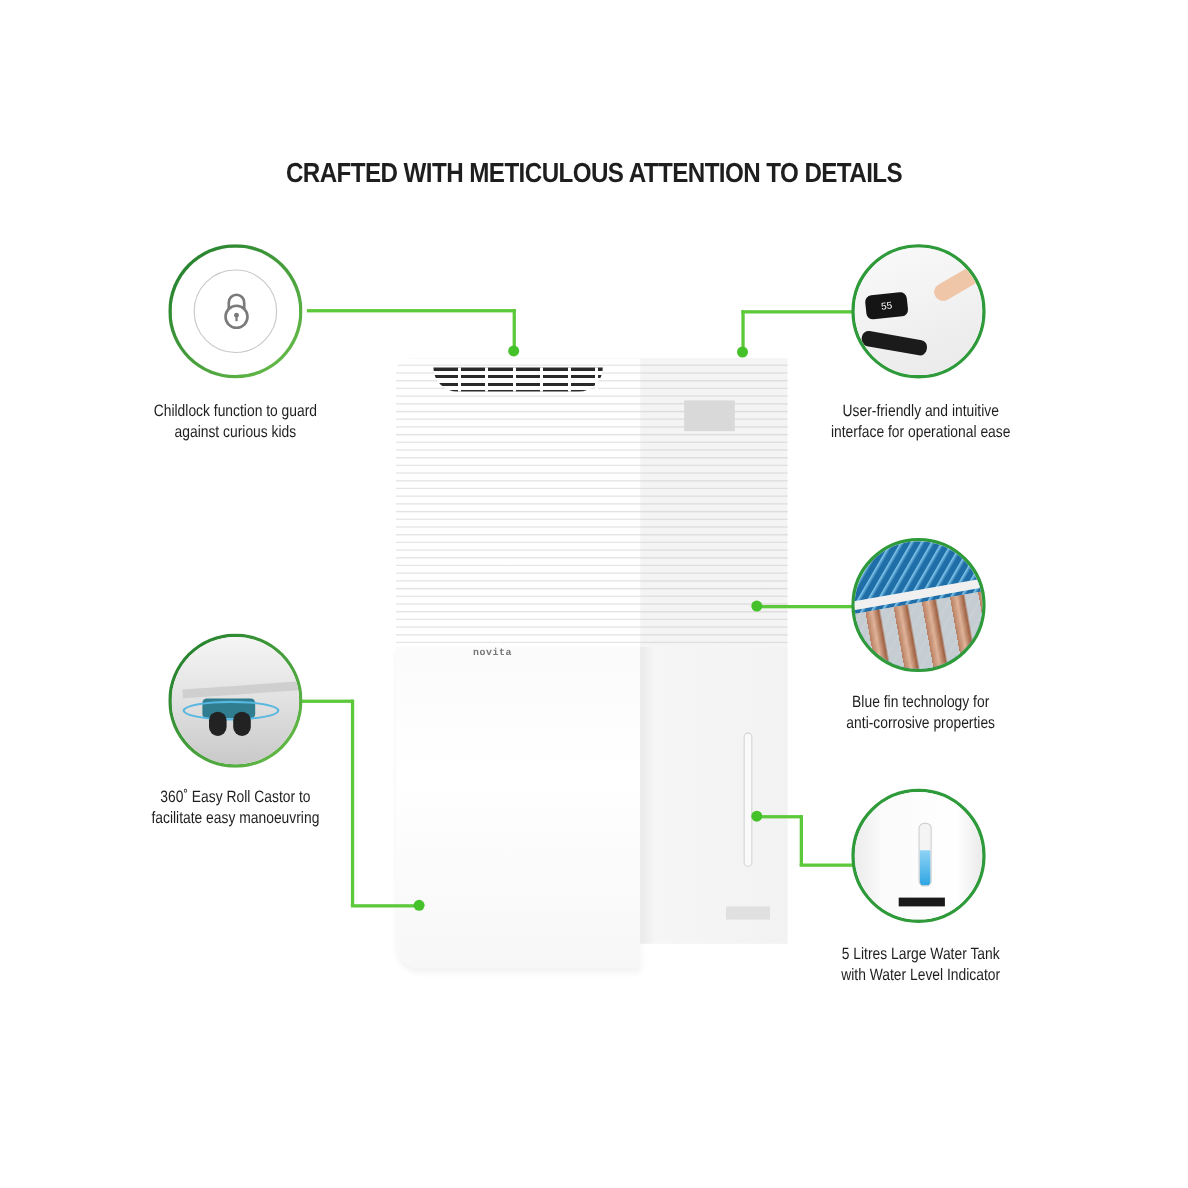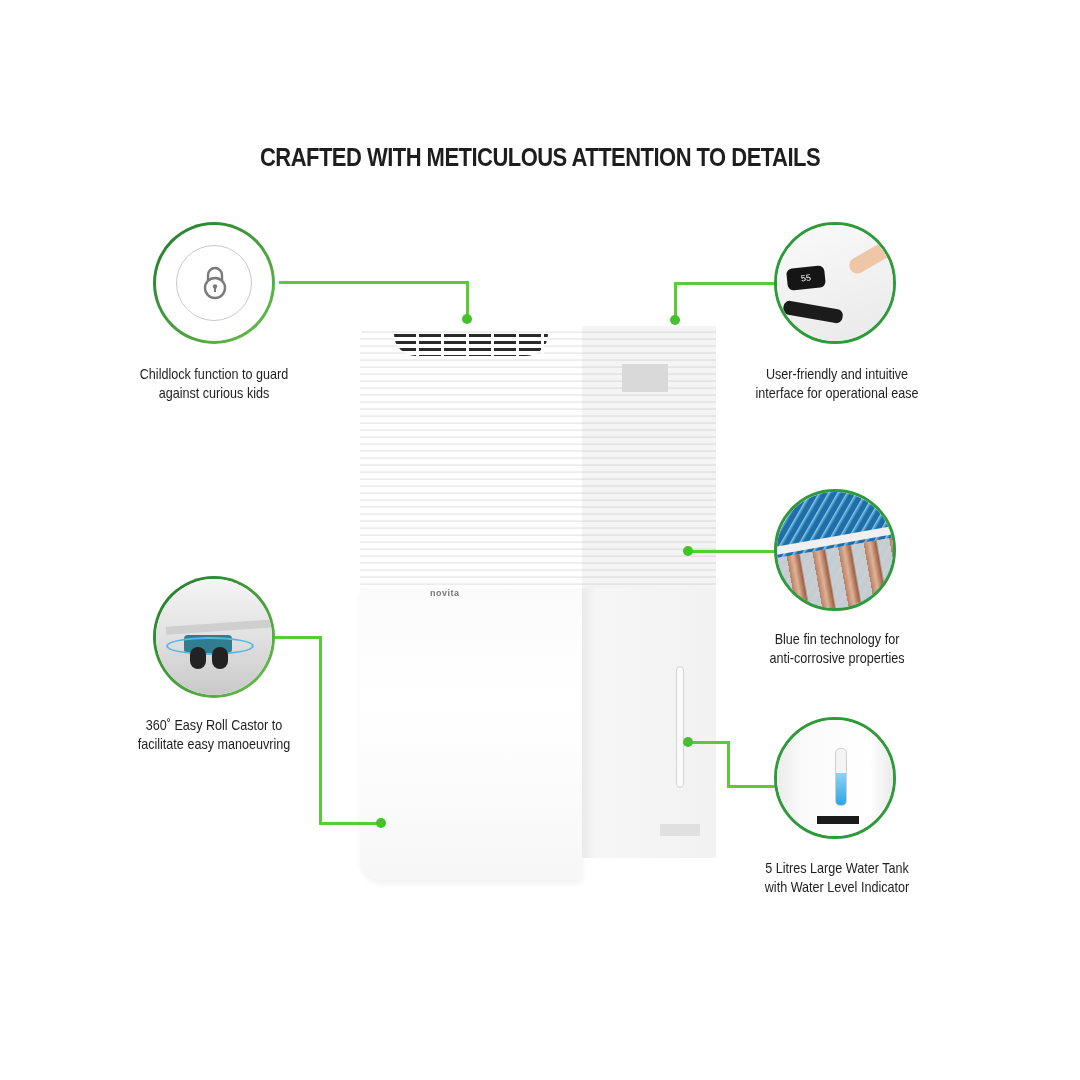--- a/index.html
+++ b/index.html
@@ -18,21 +18,21 @@
       linear-gradient(#fff,#fff) padding-box,
       linear-gradient(135deg,#1d7a2c,#6cc04a) border-box; }
   .caption {
     position:absolute; text-align:center; font-size:15px; line-height:19px; color:#1e1e1e;
     transform:scaleX(0.84); transform-origin:center; white-space:nowrap;
   }
   .line { position:absolute; background:#5cc93b; }
   .dot { position:absolute; width:10px; height:10px; border-radius:50%; background:#45c12a; }
 
   
-  .product { position:absolute; left:360px; top:326px; width:356px; height:560px; }
+  .product { position:absolute; left:360px; top:326px; width:356px; height:560px;font-family:Liberation Mono, monospace; }
   .front-top {
     position:absolute; left:0; top:0; width:222px; height:262px;
     background: repeating-linear-gradient(180deg,#ffffff 0px,#ffffff 5px,#e3e3e3 6px,#f6f6f6 7px);
     border-top-left-radius:12px;
   }
   .side-top {
     position:absolute; left:222px; top:0; width:134px; height:262px;
     background: repeating-linear-gradient(180deg,#f4f4f4 0px,#f4f4f4 5px,#dcdcdc 6px,#ececec 7px);
   }
   .front-bottom {

